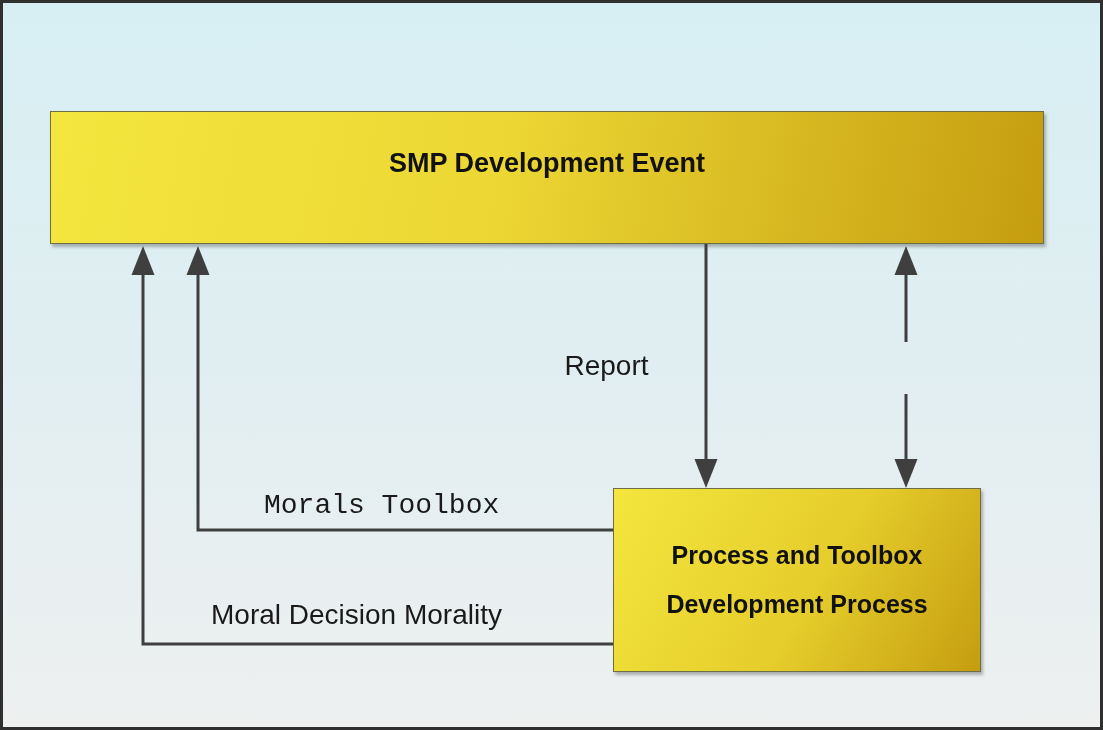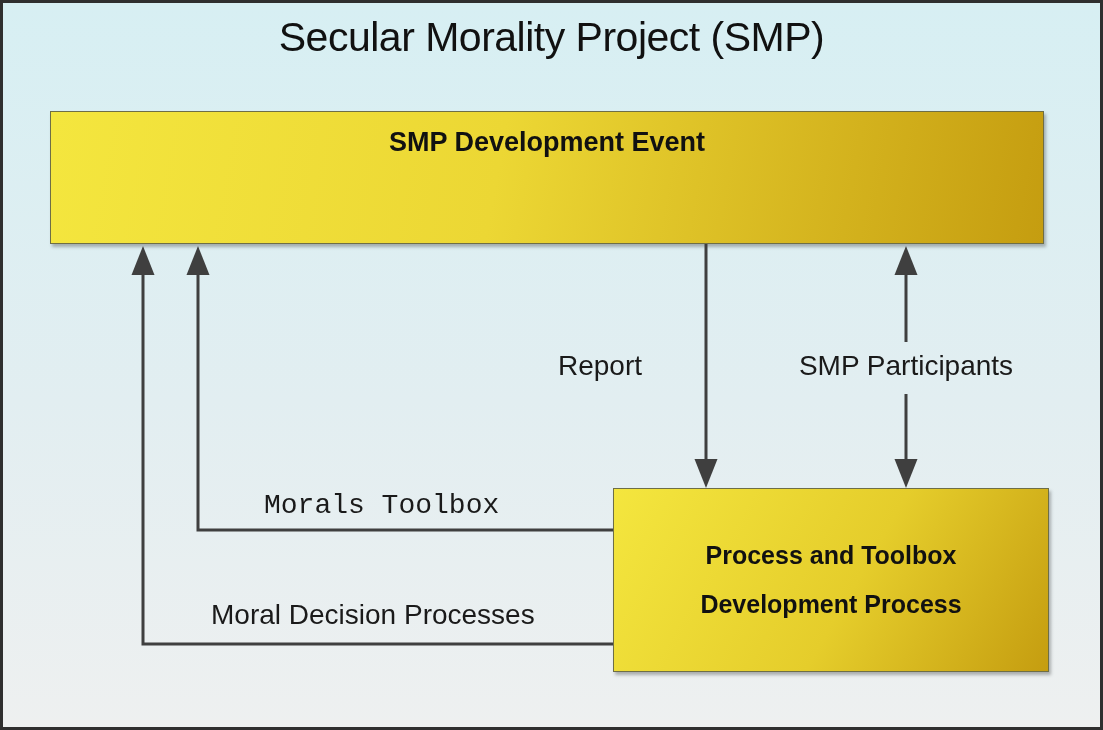--- a/index.html
+++ b/index.html
@@ -40,28 +40,28 @@
   .box-top {
     left: 47px;
     top: 108px;
     width: 994px;
     height: 133px;
     background: linear-gradient(100deg,
       var(--box-light, #f4e63e) 0%,
       #ecd734 45%,
       var(--box-dark, #c59d10) 100%);
     text-align: center;
-    padding-top: 15px;
+    padding-top: 36px;
     font-size: 27px;
     font-weight: 700;
   }
   .box-bottom {
     left: 610px;
     top: 485px;
-    width: 436px;
+    width: 368px;
     height: 184px;
     background: linear-gradient(120deg,
       var(--box-light, #f4e63e) 0%,
       #e5cd2b 55%,
       var(--box-dark, #c59d10) 100%);
     display: flex;
     flex-direction: column;
     align-items: center;
     justify-content: center;
     gap: 20px;
@@ -86,24 +86,24 @@
     fill: var(--line-color, #3f3f3f);
     stroke: none;
   }
   .edge-label {
     position: absolute;
     font-size: 28px;
     color: #1a1a1a;
     white-space: nowrap;
   }
   .label-report {
-    left: 555px;
+    left: 540px;
     top: 347px;
     width: 127px;
-    text-align: left;
+    text-align: center;
   }
   .label-participants {
     left: 763px;
     top: 347px;
     width: 280px;
     text-align: center;
   }
   .label-morals-toolbox {
     left: 261px;
     top: 487px;
@@ -112,21 +112,20 @@
   .label-moral-decision {
     left: 208px;
     top: 596px;
   }
 </style>
 </head>
 <body>
 
 <div class="frame">
 
-  <div class="diagram-title">Secular Morality Project (SMP)</div>
 
   <div class="gold-box box-top">
     <span>SMP Development Event</span>
   </div>
 
   <div class="gold-box box-bottom">
     <span>Process and Toolbox</span>
     <span>Development Process</span>
   </div>
 
@@ -150,19 +149,18 @@
     </g>
 
     <g>
       <path class="edge-line" d="M 610 641 L 140 641 L 140 271"></path>
       <polygon class="arrow-head" points="128.5,272 151.5,272 140,243"></polygon>
     </g>
   </svg>
 
   <div class="edge-label label-report">Report</div>
 
-  <div class="edge-label label-participants">SMP Participants</div>
 
   <div class="edge-label label-morals-toolbox">Morals Toolbox</div>
 
-  <div class="edge-label label-moral-decision">Moral Decision Processes</div>
+  <div class="edge-label label-moral-decision">Moral Decision Morality</div>
 
 </div>
 
 </body></html>

